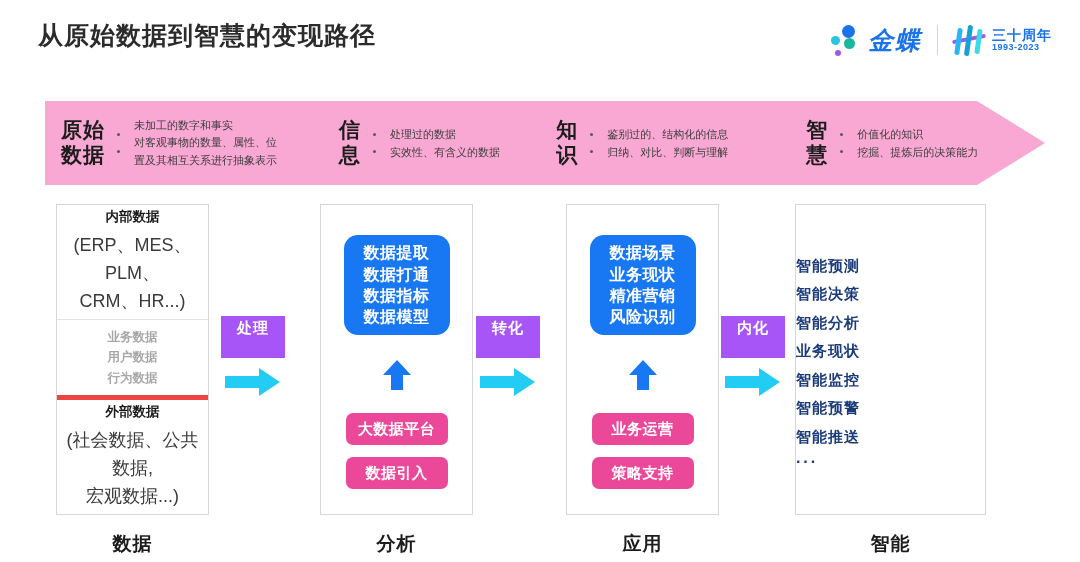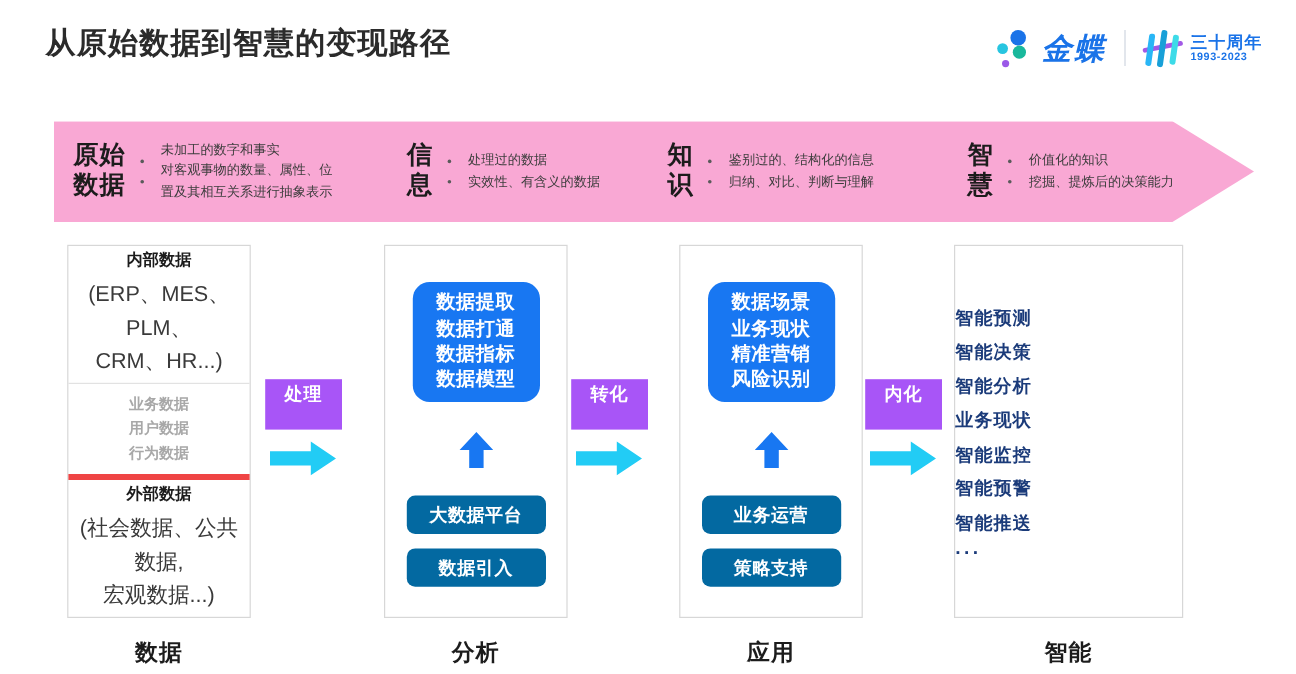--- a/index.html
+++ b/index.html
@@ -234,23 +234,23 @@
     left: 50%;
     transform: translateX(-50%);
     top: 155px;
     width: 30px;
     height: 30px;
   }
   .pill {
     position: absolute;
     left: 50%;
     transform: translateX(-50%);
-    width: 116px;
+    width: 102px;
     height: 32px;
-    background: #0369a1;
+    background: #ec4899;
     border-radius: 7px;
     color: #ffffff;
     font-size: 15px;
     font-weight: bold;
     display: flex;
     align-items: center;
     justify-content: center;
     letter-spacing: 0.5px;
   }
   .pill-1 { top: 208px; }

